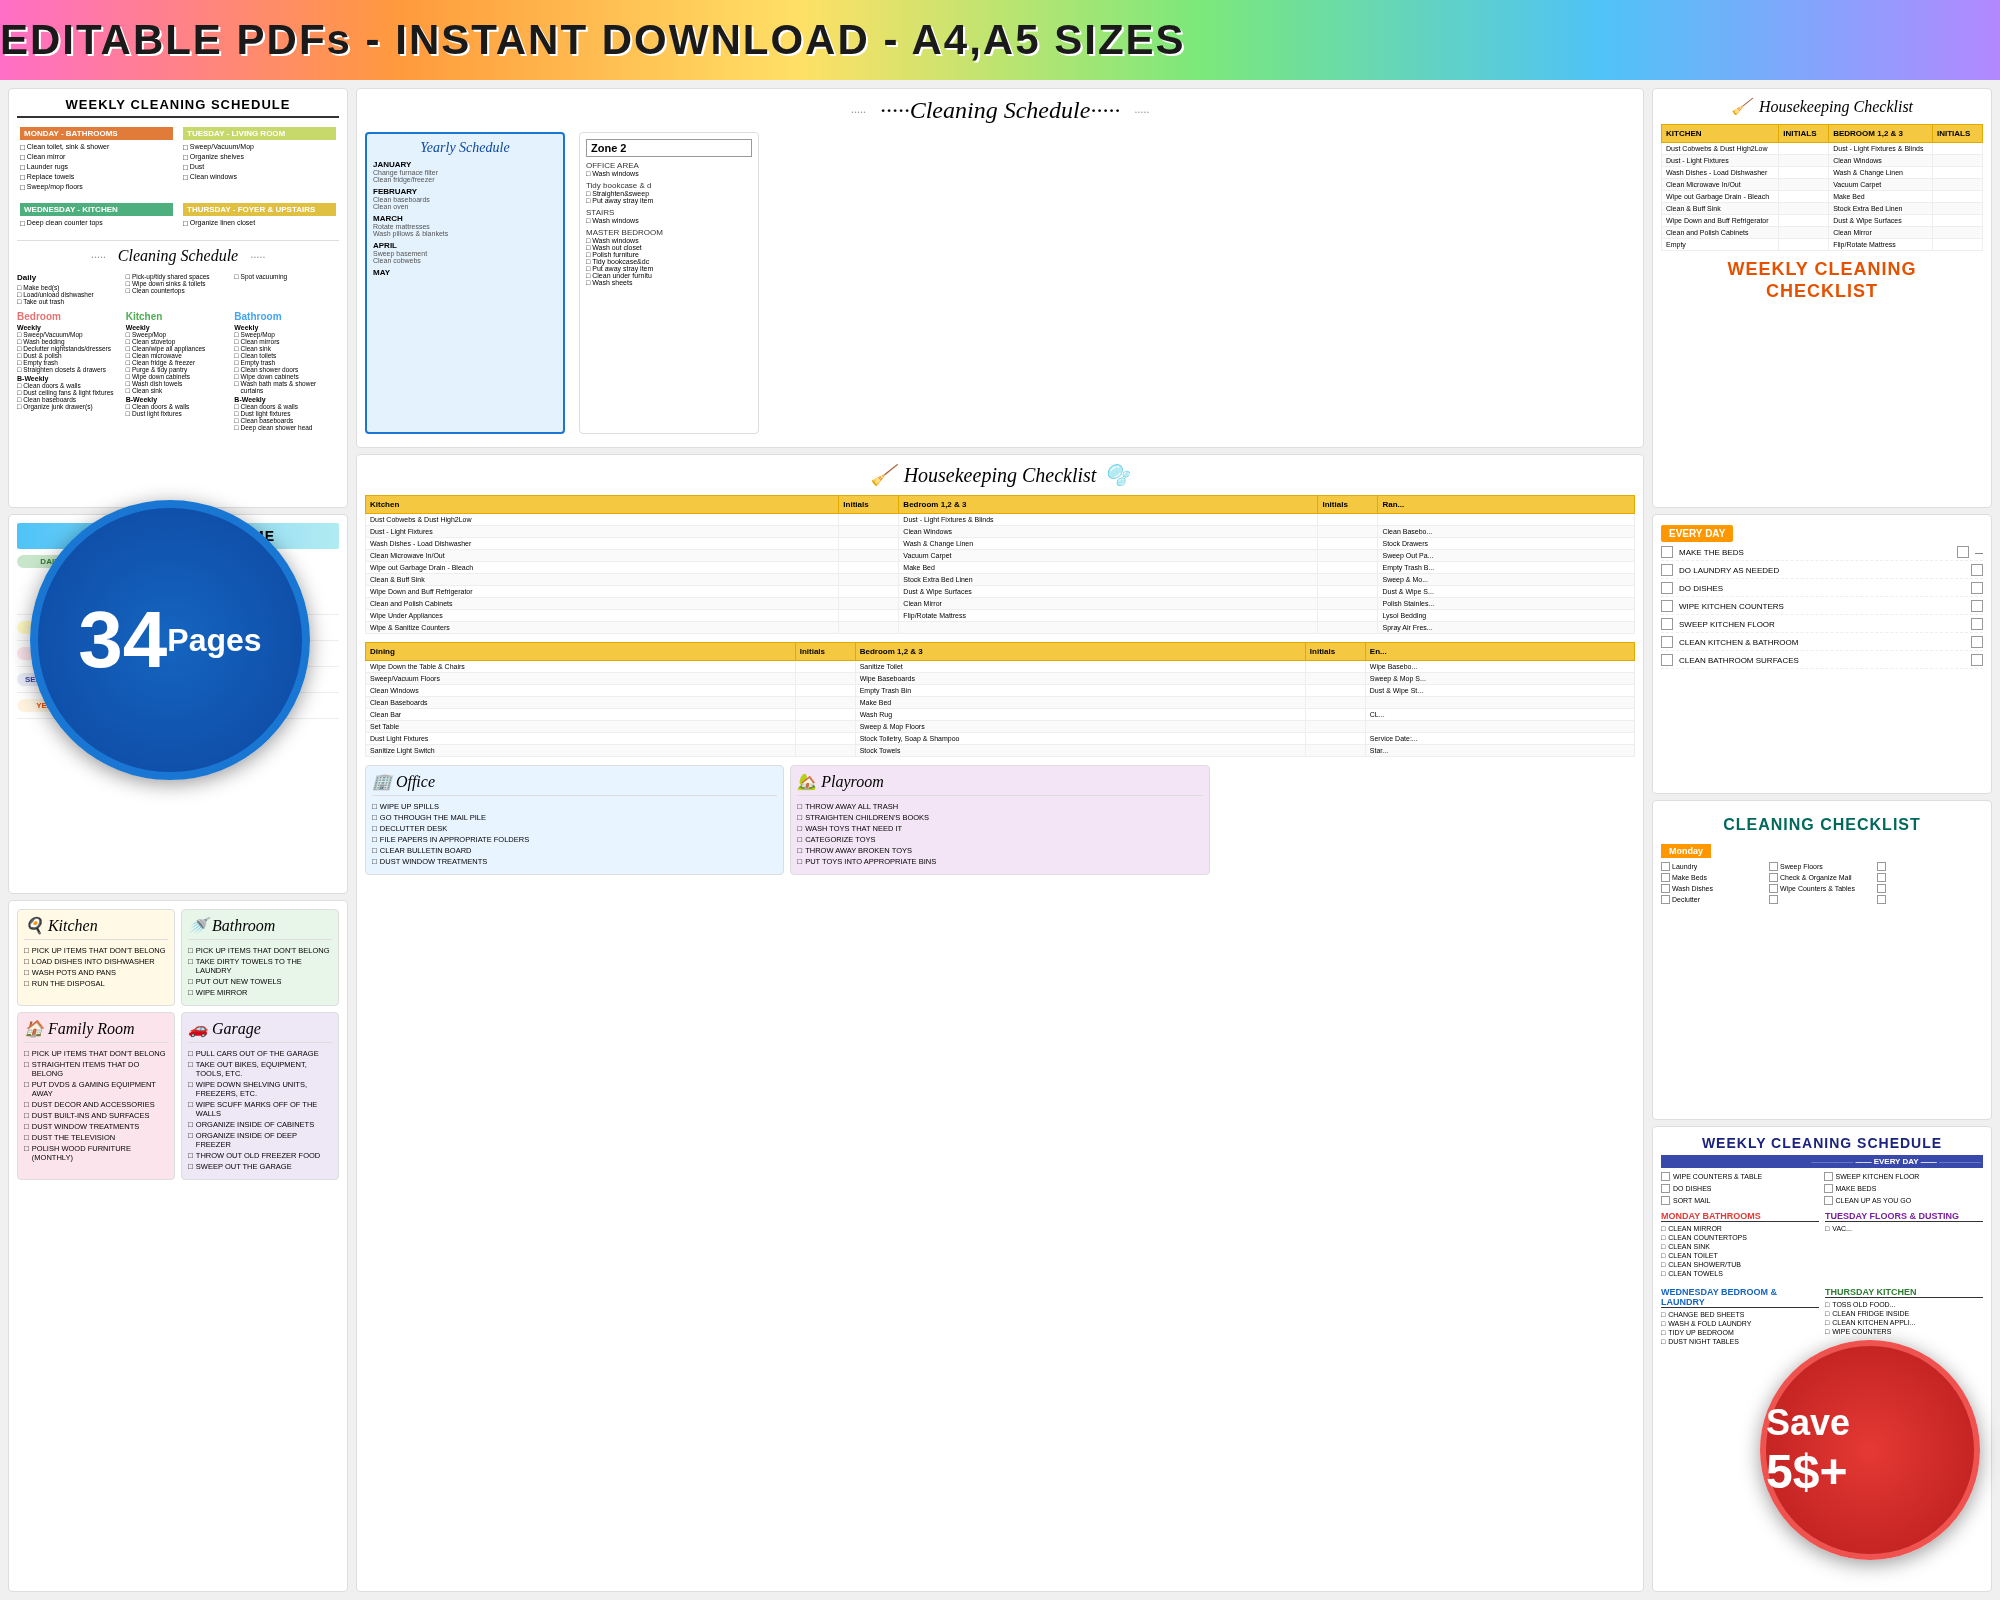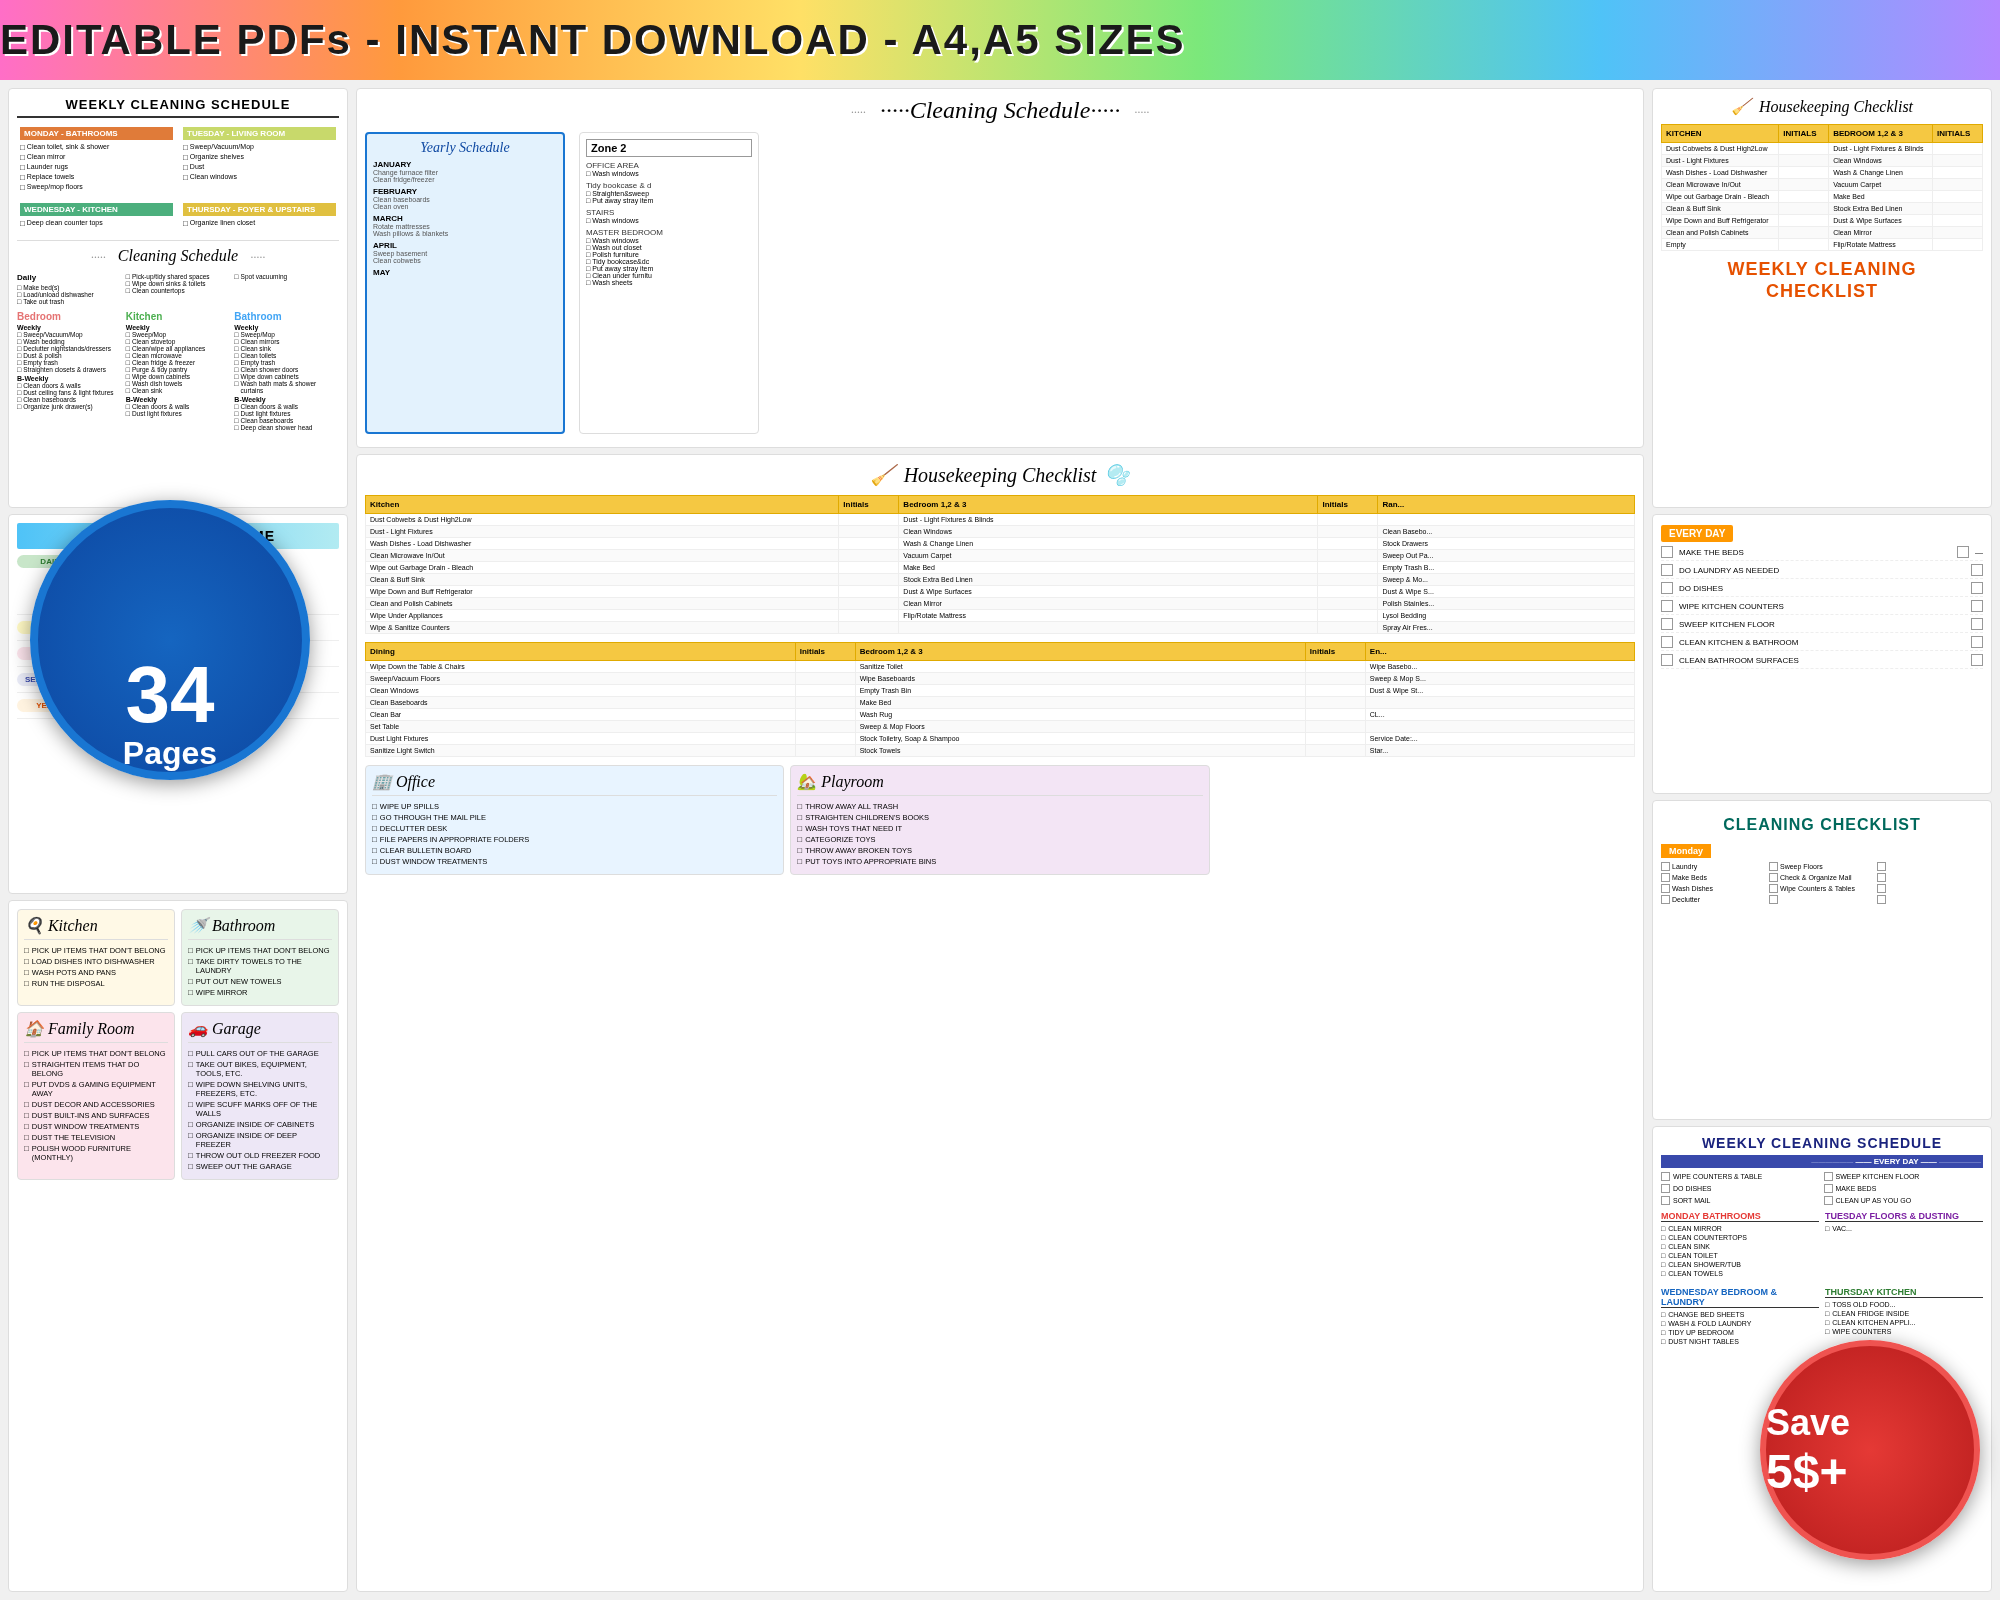--- a/index.html
+++ b/index.html
@@ -297,23 +297,23 @@
     .hk-table tr:nth-child(even) td { background: #fafafa; }
 
     
     #big-circle {
       position: absolute;
       width: 280px;
       height: 280px;
       background: radial-gradient(circle, #1565c0, #0d47a1);
       border-radius: 50%;
       display: flex;
-      flex-direction: column;
+      flex-direction: row;
       align-items: center;
-      justify-content: flex-end;
+      justify-content: center;
       color: #fff;
       z-index: 100;
       top: 420px;
       left: 30px;
       border: 8px solid #1976d2;
       box-shadow: 0 4px 20px rgba(0,0,0,0.4);
     }
     #big-circle .circle-number {
       font-size: 80px;
       font-weight: 900;

